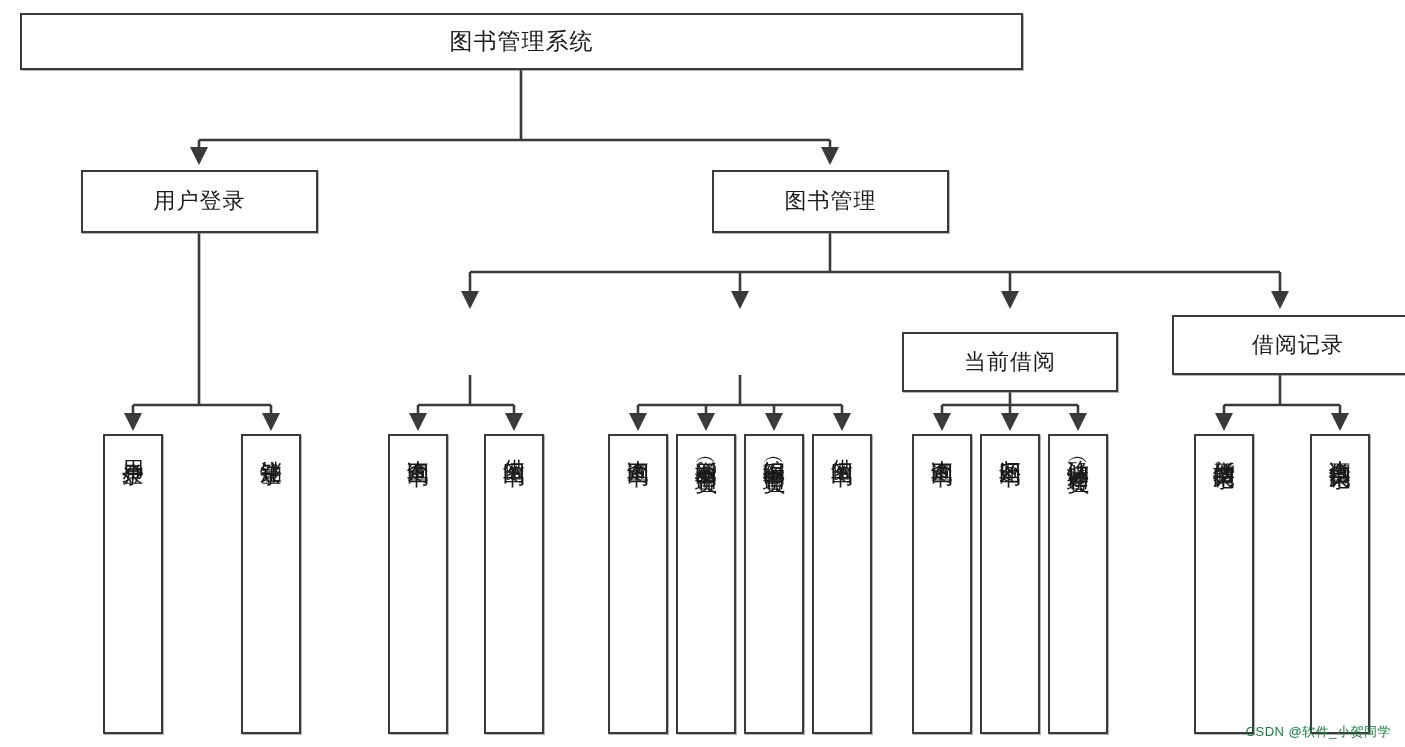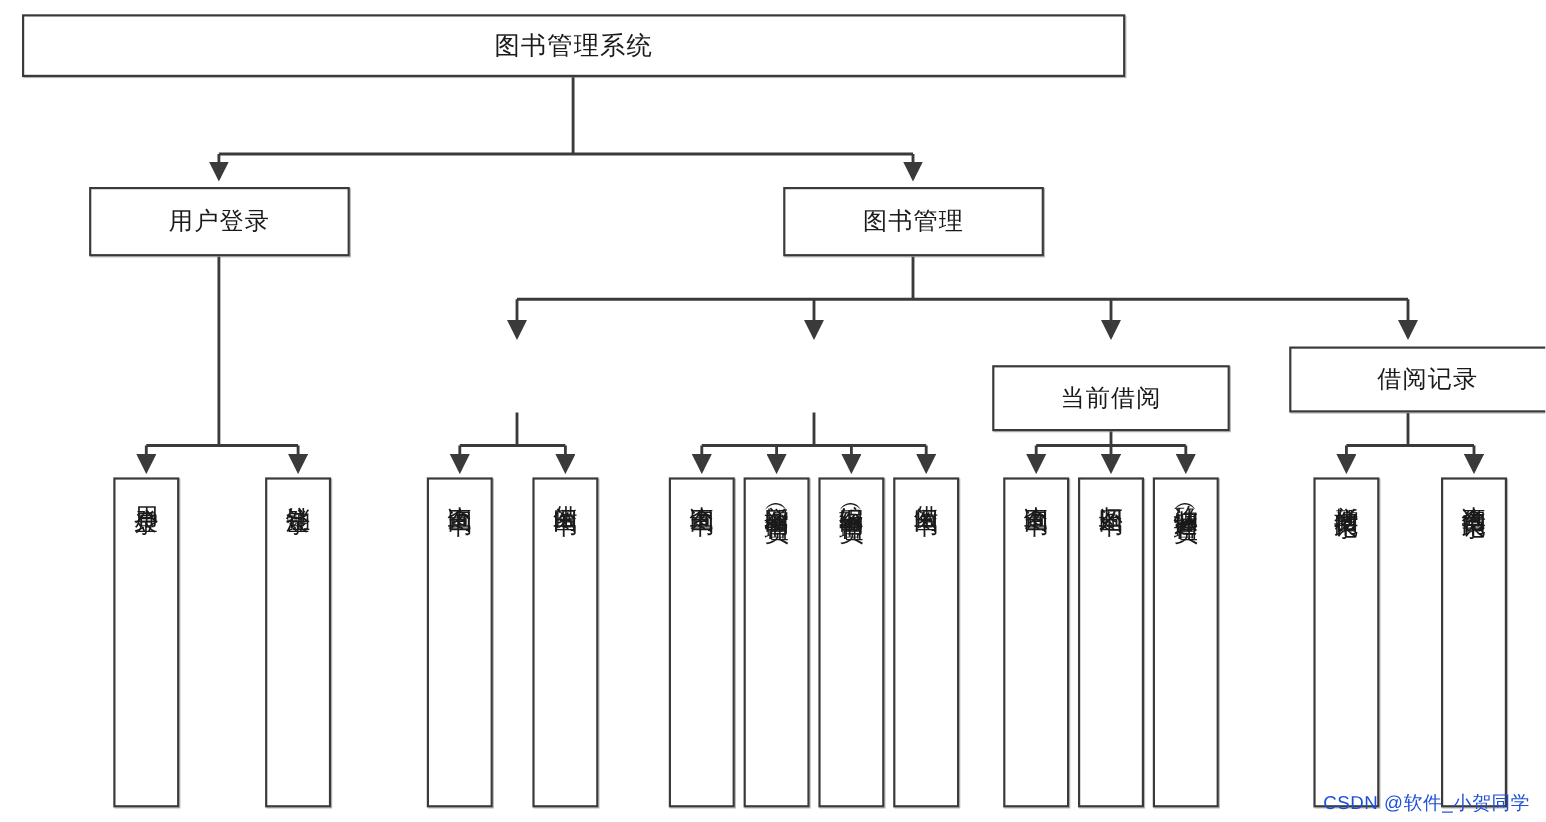--- a/index.html
+++ b/index.html
@@ -58,22 +58,22 @@
     text-orientation: upright;
     line-height: 1.18;
     letter-spacing: 2px;
     white-space: nowrap;
     text-align: start;
   }
   .watermark {
     position: absolute;
     right: 14px;
     bottom: 6px;
-    font-size: 17px;
-    color: #1d4ed8;
+    font-size: 13px;
+    color: #15803d;
     letter-spacing: 0.5px;
     white-space: nowrap;
     user-select: none;
   }
 </style>
 </head>
 <body>
 
 <div id="diagram-root">
 

